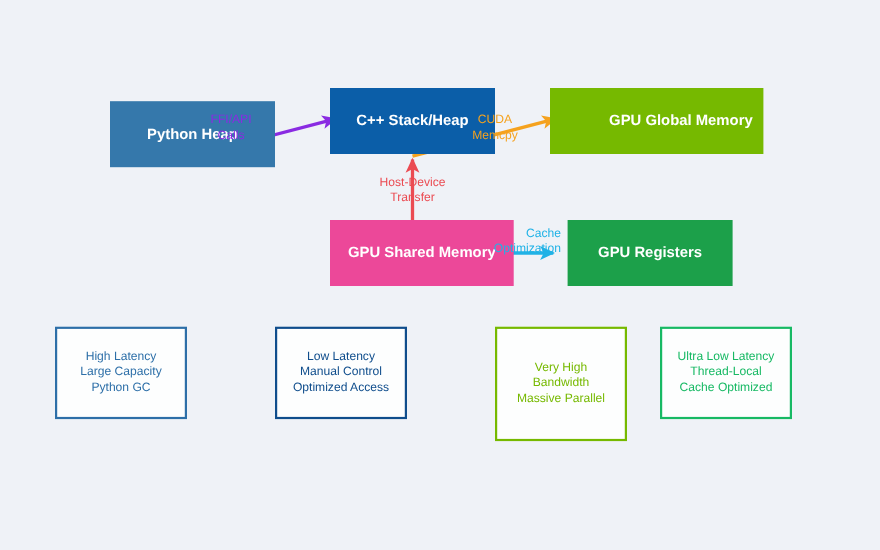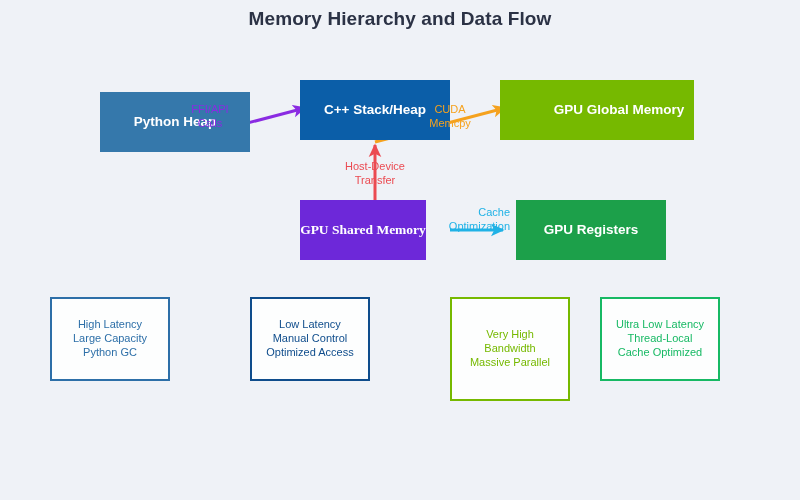--- a/index.html
+++ b/index.html
@@ -74,21 +74,20 @@
     width: 800px;
     height: 500px;
     z-index: 2;
   }
 </style>
 </head>
 <body style="background: rgb(239, 242, 247);">
 
 <div id="canvas">
 
-  <div id="title">Memory Hierarchy and Data Flow</div>
 
   <svg id="arrow-layer" viewBox="0 0 800 500" width="800" height="500">
       <defs>
         <marker id="head-0" viewBox="0 0 10 10" refX="8" refY="5" markerWidth="5" markerHeight="5" orient="auto-start-reverse" markerUnits="strokeWidth">
           <path d="M 0 0.8 L 9 5 L 0 9.2 L 2.2 5 Z" fill="#8a2be2"></path>
         </marker>
         <marker id="head-1" viewBox="0 0 10 10" refX="8" refY="5" markerWidth="5" markerHeight="5" orient="auto-start-reverse" markerUnits="strokeWidth">
           <path d="M 0 0.8 L 9 5 L 0 9.2 L 2.2 5 Z" fill="#f5a21e"></path>
         </marker>
         <marker id="head-2" viewBox="0 0 10 10" refX="8" refY="5" markerWidth="5" markerHeight="5" orient="auto-start-reverse" markerUnits="strokeWidth">
@@ -107,21 +106,21 @@
   <div id="node-layer">
       <div class="node" style="left: 100px; top: 80px; width: 150px; height: 60px; background: rgb(53, 120, 171); margin-top: 12px;">
         <span>Python Heap</span>
       </div>
       <div class="node" style="left: 300px; top: 80px; width: 150px; height: 60px; background: rgb(11, 94, 168);">
         <span>C++ Stack/Heap</span>
       </div>
       <div class="node" style="left: 500px; top: 80px; width: 150px; height: 60px; background: rgb(118, 185, 0); padding-left: 44px;">
         <span>GPU Global Memory</span>
       </div>
-      <div class="node" style="left: 300px; top: 200px; width: 126px; height: 60px; background: #6d28d9; font-family: Liberation Serif, serif;">
+      <div class="node" style="left: 300px; top: 200px; width: 167px; height: 60px; background: #ec4899;">
         <span>GPU Shared Memory</span>
       </div>
       <div class="node" style="left: 516px; top: 200px; width: 150px; height: 60px; background: rgb(28, 160, 74);">
         <span>GPU Registers</span>
       </div>
     </div>
   <div id="label-layer">
       <div class="edgelabel" style="left: 175px; top: 103px; width: 70px; color: rgb(138, 43, 226);">FFI/API
 Calls</div>
       <div class="edgelabel" style="left: 415px; top: 103px; width: 70px; color: rgb(245, 162, 30);">CUDA

